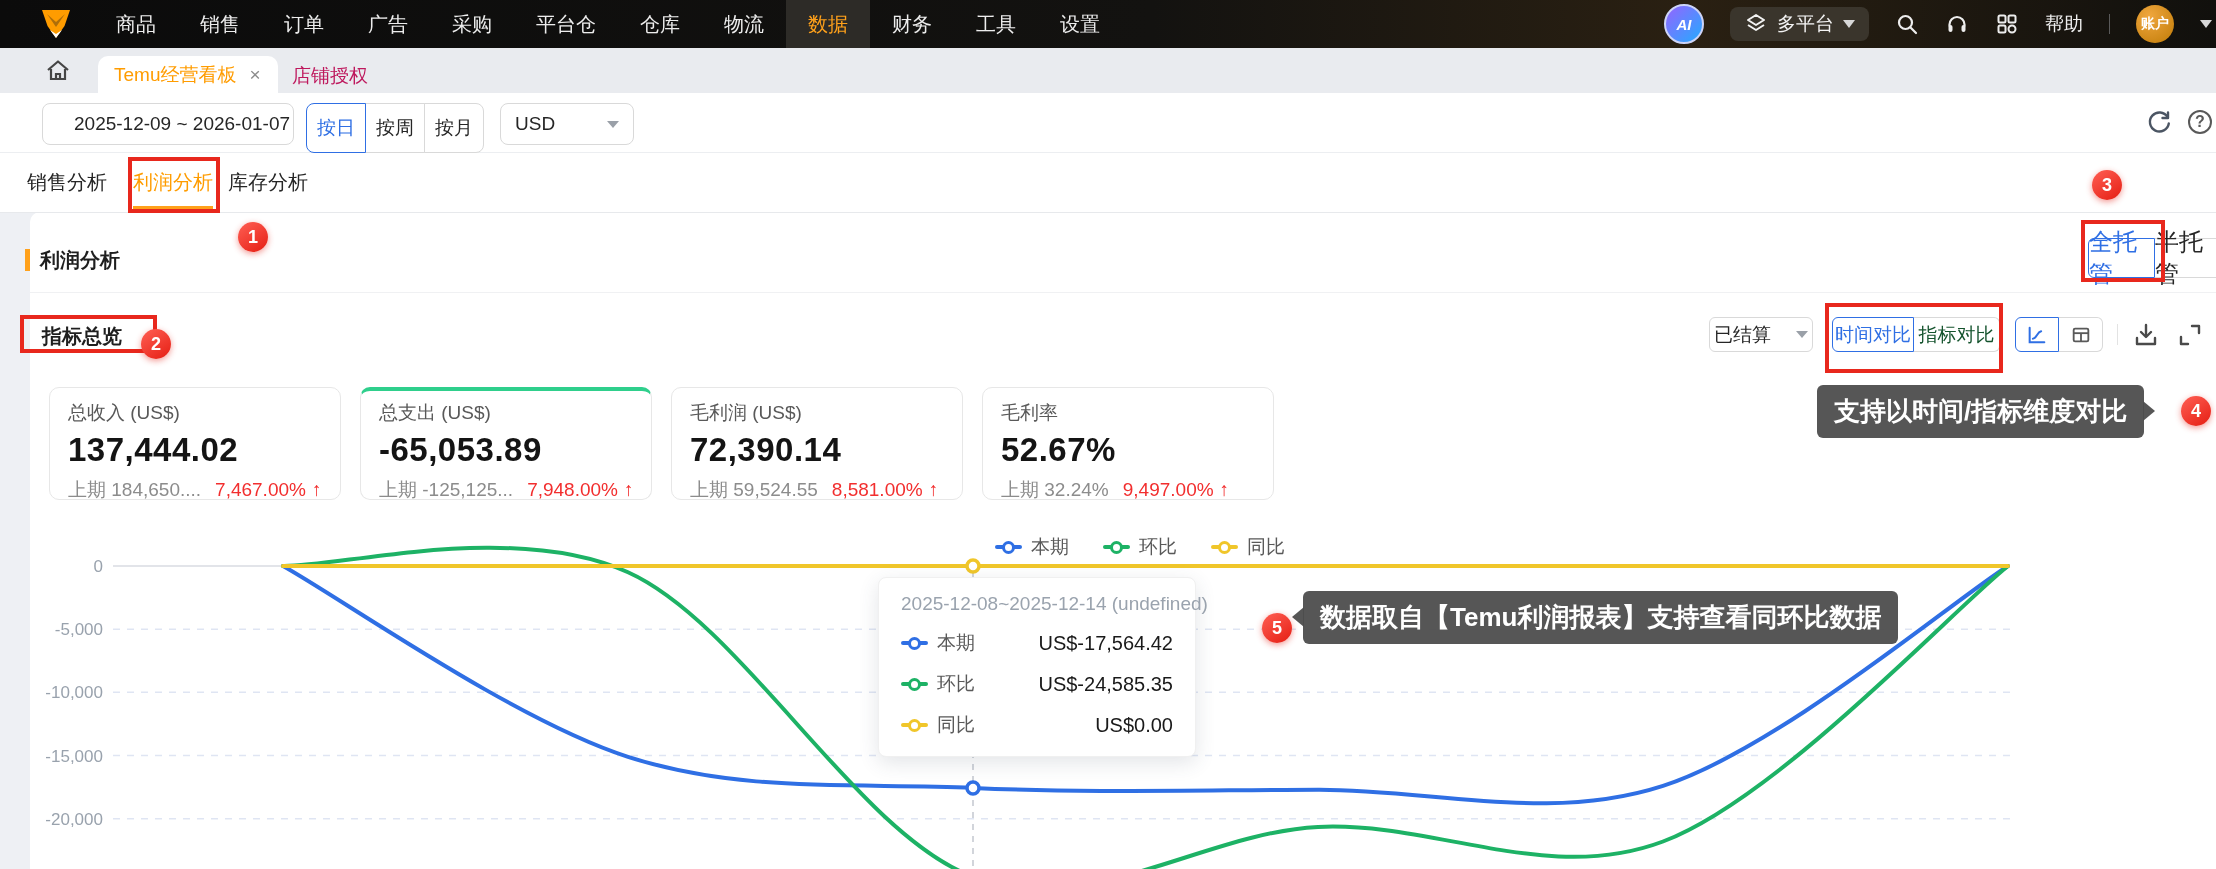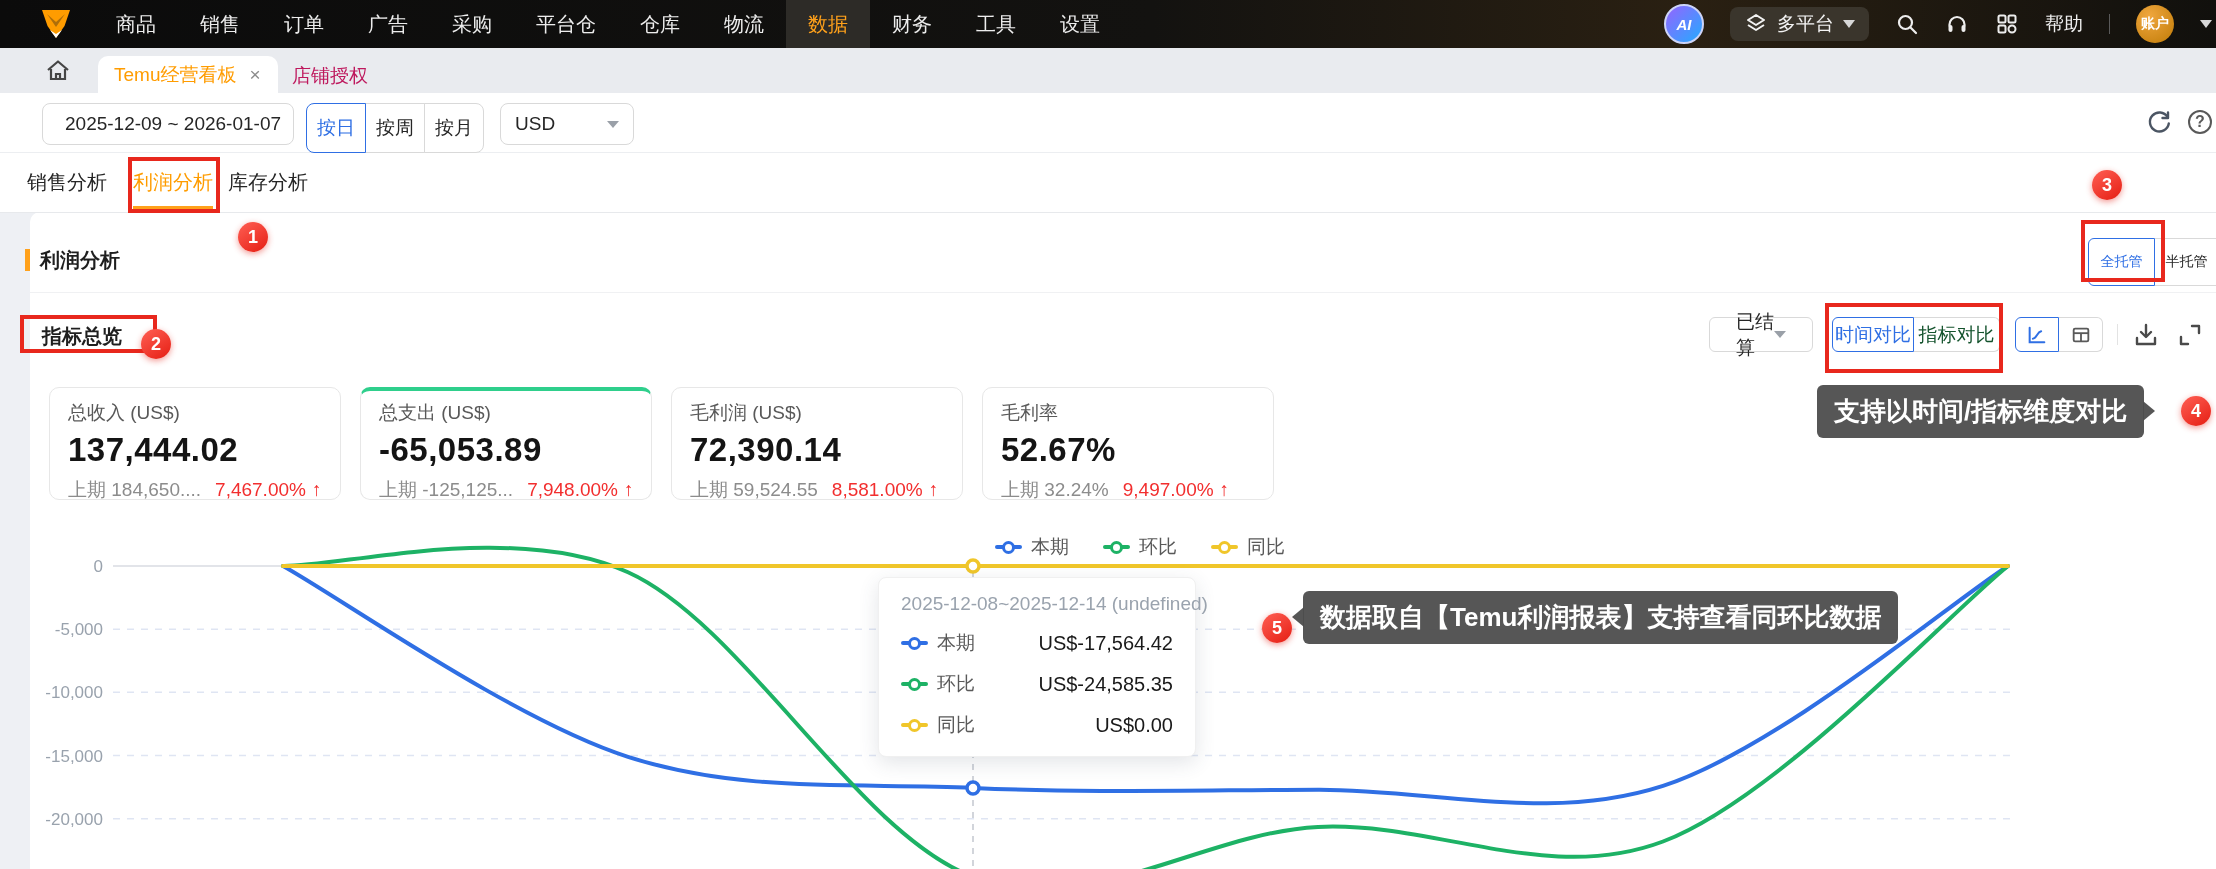--- a/index.html
+++ b/index.html
@@ -31,21 +31,21 @@
   .home-btn{position:absolute;left:44px;top:9px;width:28px;height:28px;cursor:pointer;}
   .doc-tab{position:absolute;left:98px;top:8px;width:180px;height:37px;background:#fff;border-radius:10px 10px 0 0;
            display:flex;align-items:center;padding:0 16px;box-sizing:border-box;cursor:pointer;}
   .doc-tab .t-label{color:#ff9c00;font-size:19px;white-space:nowrap;}
   .doc-tab .t-close{margin-left:13px;color:#8c8c8c;font-size:19px;line-height:19px;cursor:pointer;}
   .tab-plain{position:absolute;left:292px;top:15px;font-size:19px;color:#be185d;cursor:pointer;}
 
   
   .toolbar{position:absolute;left:0;top:93px;width:2216px;height:59px;background:#fff;border-bottom:1px solid #eceef1;z-index:8;}
   .date-input{position:absolute;left:42px;top:10px;width:252px;height:42px;border:1.5px solid #d9d9d9;border-radius:8px;
-              background:#fff;display:flex;align-items:center;padding:0 12px;box-sizing:border-box;gap:10px;cursor:pointer;}
+              background:#fff;display:flex;align-items:center;padding:0 21px;box-sizing:border-box;gap:10px;cursor:pointer;}
   .date-input span{font-size:19px;color:#262626;white-space:nowrap;}
   .seg{position:absolute;top:10px;height:50px;box-sizing:border-box;border:1.5px solid #d9d9d9;background:#fff;
        display:flex;align-items:center;justify-content:center;font-size:19px;color:#262626;cursor:pointer;}
   .seg.blue{border-color:#2f6fe4;color:#2f6fe4;z-index:2;}
   .usd-select{position:absolute;left:500px;top:10px;width:134px;height:42px;border:1.5px solid #d9d9d9;border-radius:8px;
               display:flex;align-items:center;justify-content:space-between;padding:0 14px;box-sizing:border-box;
               font-size:19px;color:#262626;cursor:pointer;background:#fff;}
   .chev{width:0;height:0;border-left:6px solid transparent;border-right:6px solid transparent;border-top:7px solid #9aa0a8;}
   .tb-refresh{position:absolute;left:2146px;top:17px;width:26px;height:26px;cursor:pointer;}
   .tb-q{position:absolute;left:2188px;top:17px;width:24px;height:24px;border:2px solid #595959;border-radius:50%;
@@ -55,38 +55,38 @@
   
   .anrow{position:absolute;left:0;top:152px;width:2216px;height:60px;background:#fff;border-bottom:1px solid #e7e9ec;z-index:7;}
   .antab{position:absolute;top:17px;font-size:20px;color:#262626;cursor:pointer;white-space:nowrap;}
   .antab.active{color:#ff9c00;}
   .an-underline{position:absolute;left:133px;top:54px;width:80px;height:4px;background:#ffa11b;}
 
   
   .content{position:absolute;left:30px;top:212px;right:0;bottom:0;background:#fff;border-top-left-radius:10px;z-index:1;}
   .sec-bar{position:absolute;left:25px;top:249px;width:5px;height:22px;background:#ffa11b;z-index:3;}
   .sec-title{position:absolute;left:40px;top:247px;font-size:20px;font-weight:700;color:#1f1f1f;z-index:3;}
-  .scope-btn{position:absolute;top:238px;height:48px;box-sizing:border-box;display:flex;align-items:center;justify-content:center;
-             font-size:14px;background:#fff;cursor:pointer;z-index:3;}
+  .scope-btn{position:absolute;top:238px;height:40px;box-sizing:border-box;display:flex;align-items:center;justify-content:center;
+             font-size:24px;background:#fff;cursor:pointer;z-index:3;}
   .content-divider{position:absolute;left:30px;top:292px;width:2186px;height:1px;background:#f0f1f3;z-index:2;}
   .ov-title{position:absolute;left:42px;top:323px;font-size:20px;font-weight:700;color:#1f1f1f;z-index:3;}
 
   
   .mcard{position:absolute;top:387px;width:292px;height:113px;background:#fff;border:1px solid #e7e7e7;border-radius:10px;
          box-sizing:border-box;padding:12px 18px;z-index:3;cursor:pointer;}
   .mcard.sel{border-top:4px solid #2fcf8c;padding-top:9px;}
   .m-label{font-size:19px;color:#595959;white-space:nowrap;}
   .m-value{font-size:33px;font-weight:700;color:#141414;margin-top:5px;letter-spacing:.5px;white-space:nowrap;}
   .m-sub{margin-top:8px;font-size:19px;color:#8c8c8c;display:flex;align-items:center;white-space:nowrap;}
   .m-change{color:#f22e2e;margin-left:14px;}
   .m-arrow{color:#f22e2e;font-weight:700;margin-left:6px;}
 
   
   .settle-select{position:absolute;left:1709px;top:317px;width:104px;height:35px;border:1.5px solid #d9d9d9;border-radius:6px;
-                 box-sizing:border-box;display:flex;align-items:center;justify-content:space-between;padding:0 26px;
+                 box-sizing:border-box;display:flex;align-items:center;justify-content:space-between;padding:0 4px;
                  font-size:19px;color:#262626;background:#fff;cursor:pointer;z-index:3;}
   .cmp-btn{position:absolute;top:317px;height:35px;box-sizing:border-box;display:flex;align-items:center;justify-content:center;
            font-size:19px;background:#fff;cursor:pointer;z-index:3;}
   .ico-cell{position:absolute;top:317px;width:44px;height:35px;box-sizing:border-box;display:flex;align-items:center;
             justify-content:center;background:#fff;cursor:pointer;z-index:3;}
   .v-div{position:absolute;left:2117px;top:324px;width:1px;height:21px;background:#e3e3e3;z-index:3;}
   .tool-ico{position:absolute;top:321px;width:28px;height:28px;cursor:pointer;z-index:3;}
 
   
   .legend{position:absolute;left:995px;top:534px;display:flex;gap:34px;z-index:4;}

